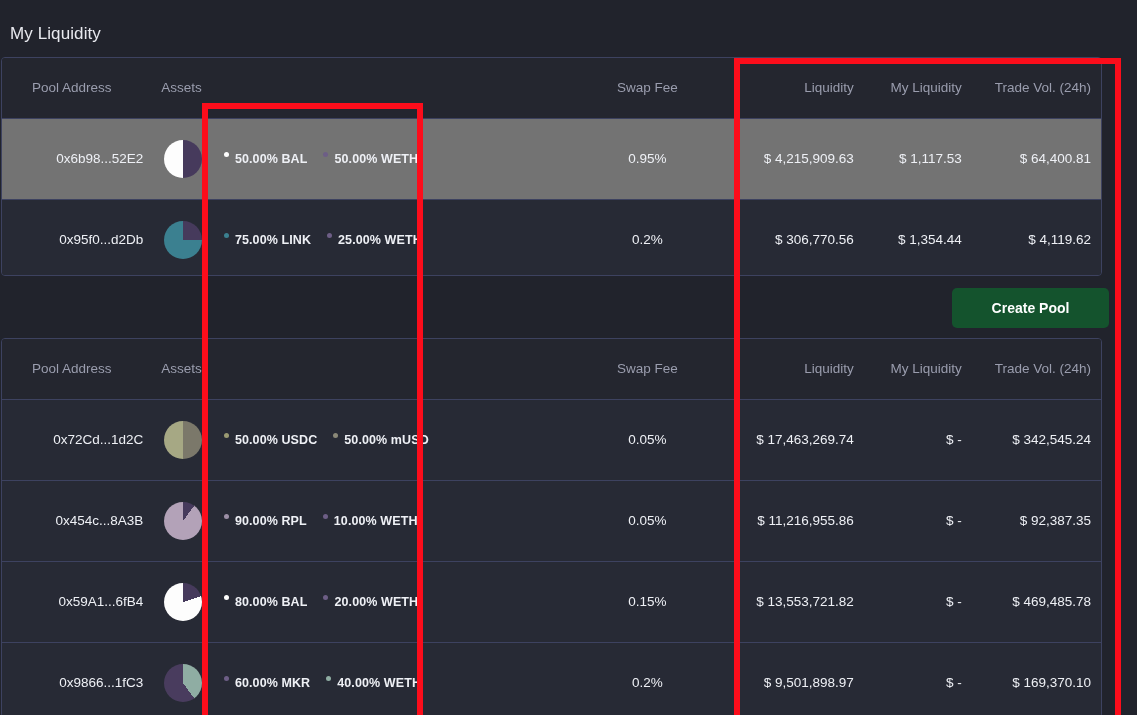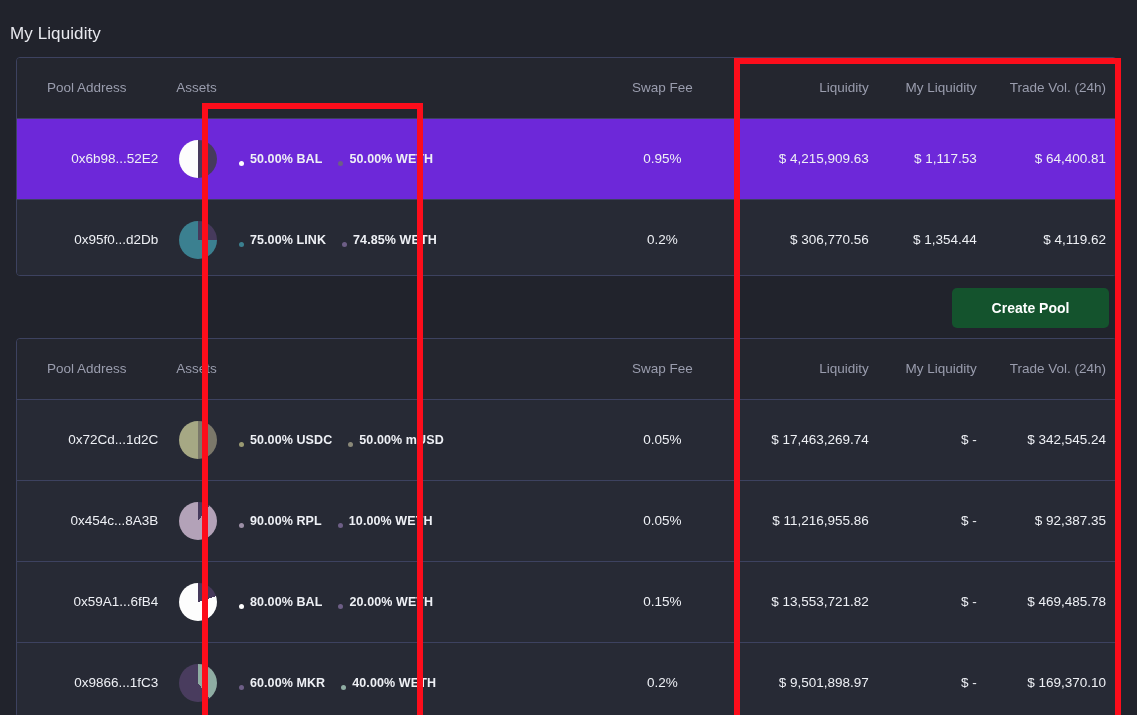--- a/index.html
+++ b/index.html
@@ -16,21 +16,21 @@
     color: #e8e9ef;
     font-weight: 400;
     padding: 14px 0 0 10px;
     letter-spacing: .1px;
   }
   #my-liquidity-title { position: absolute; left: 0; top: 10px; }
   #shared-pools-title { position: absolute; left: 0; top: 291px; }
 
   .card {
     position: absolute;
-    left: 16px;
+    left: 1px;
     width: 1101px;
     background: #272a35;
     border: 1px solid #3d4260;
     border-radius: 4px;
     overflow: hidden;
   }
   #my-liquidity-card { top: 57px; height: 219px; }
   #shared-pools-card { top: 338px; height: 380px; }
 
   table { width: 100%; border-collapse: collapse; table-layout: fixed; }
@@ -45,40 +45,40 @@
   }
   tbody td {
     height: 81px;
     font-size: 13.5px;
     color: #eef0f5;
     vertical-align: middle;
     border-bottom: 1px solid #3d4260;
     background: #272a35;
   }
   tbody tr:last-child td { border-bottom: none; }
-  tbody tr.highlight td { background: #6d28d9; margin-left: 18px; }
+  tbody tr.highlight td { background: #737373; margin-left: 18px; }
 
   .c-addr { width: 148px; text-align: right; padding-right: 8px; }
   .c-pie  { width: 62px;  text-align: center; }
   .c-assets { width: 221px; text-align: left; padding-left: 10px; }
   .c-gap  { width: 133px; }
   .c-fee  { width: 151px; text-align: center; }
   .c-liq  { width: 138px; text-align: right; padding-right: 9px; }
   .c-myliq{ width: 107px; text-align: right; padding-right: 9px; }
   .c-vol  { width: 129px; text-align: right; padding-right: 10px; }
 
   thead th.c-addr { text-align: left; padding-left: 30px; }
   thead th.c-pie, thead th.c-assets { text-align: left; padding-left: 10px; }
   thead th.c-assets { padding-left: 0; }
 
   .pie-wrap { display: flex; justify-content: center; align-items: center; }
   .pie { width: 38px; height: 38px; border-radius: 50%; display:block; }
 
   .asset-list { display: flex; align-items: center; gap: 16px; white-space: nowrap; }
-  .asset-item { display: flex; align-items: flex-end; gap: 6px; font-size: 12.5px;
+  .asset-item { display: flex; align-items: flex-start; gap: 6px; font-size: 12.5px;
                 font-weight: bold; color: #eef0f5; letter-spacing: .1px; }
   .dot { width: 5px; height: 5px; border-radius: 50%; flex: none; }
 
   .toolbar {
     position: absolute; left: 9px; top: 282px;
     width: 1101px; height: 53px;
   }
   #create-pool-button {
     position: absolute; right: 1px; top: 6px;
     width: 157px; height: 40px;
@@ -154,21 +154,21 @@
               </div>
             </td>
             <td class="c-assets">
               <div class="asset-list">
                 <div class="asset-item">
                   <span class="dot" style="background: rgb(59, 128, 144);"></span>
                   <span>75.00% LINK</span>
                 </div>
                 <div class="asset-item">
                   <span class="dot" style="background: rgb(109, 94, 134);"></span>
-                  <span>74.85% WETH</span>
+                  <span>25.00% WETH</span>
                 </div>
               </div>
             </td>
             <td class="c-gap"></td>
             <td class="c-fee">0.2%</td>
             <td class="c-liq">$ 306,770.56</td>
             <td class="c-myliq">$ 1,354.44</td>
             <td class="c-vol">$ 4,119.62</td>
           </tr>
         </tbody>

